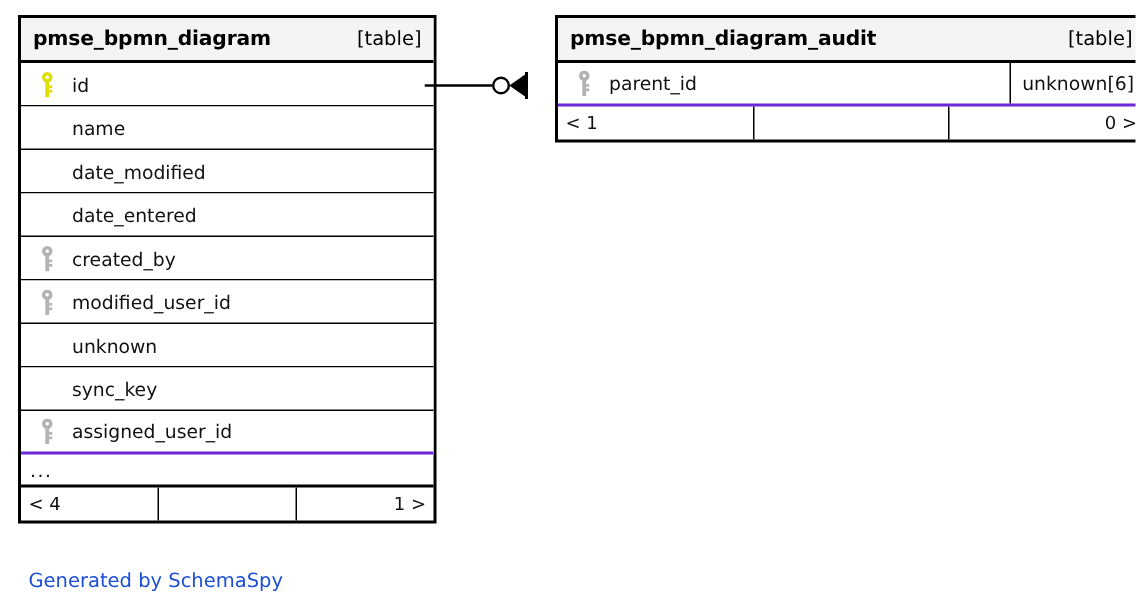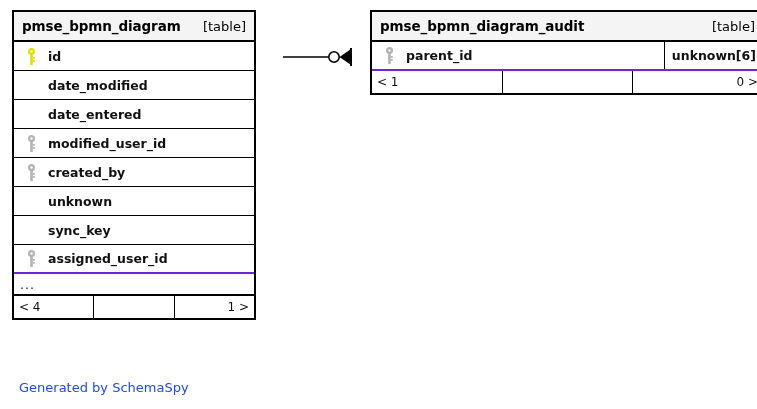--- a/index.html
+++ b/index.html
@@ -45,21 +45,20 @@
   }
 
   
   .erd-row {
     display: flex;
     align-items: center;
     height: 29px;
     box-sizing: border-box;
     border-bottom: 1.5px solid #000000;
     background: #ffffff;
-    font-weight: bold;
   }
   .erd-row.last-col {
     border-bottom: 2px solid #6d28d9;
   }
   .erd-keycell {
     width: 34px;
     min-width: 34px;
     display: flex;
     align-items: center;
     justify-content: center;
@@ -123,40 +122,44 @@
   
   .caption {
     position: absolute;
     font-size: 13px;
     color: #1d4ed8;
   }
 </style>
 </head>
 <body>
 
-<div class="erd-table" style="left:12px; top:10px; width:244px;">
+<div class="erd-table" style="left:12px; top:10px; width:279px;">
 
   <div class="erd-header">
     <span class="erd-title">pmse_bpmn_diagram</span>
     <span class="erd-kind">[table]</span>
   </div>
 
   <div class="erd-row">
     <span class="erd-keycell">
       <svg class="key-icon" width="9" height="17" viewBox="0 0 9 17">
         <circle cx="4.5" cy="3.5" r="3.5" fill="#dede00"></circle>
         <circle cx="4.5" cy="3.5" r="1.2" fill="#ffffff"></circle>
         <rect x="3.2" y="5" width="2.6" height="12" fill="#dede00"></rect>
         <rect x="5.8" y="9" width="2" height="1.8" fill="#dede00"></rect>
         <rect x="5.8" y="12" width="2" height="1.8" fill="#dede00"></rect>
       </svg>
     </span>
     <span class="erd-colname">id</span>
   </div>
 
+  <div class="erd-row">
+    <span class="erd-keycell"></span>
+    <span class="erd-colname">name</span>
+  </div>
 
   <div class="erd-row">
     <span class="erd-keycell"></span>
     <span class="erd-colname">date_modified</span>
   </div>
 
   <div class="erd-row">
     <span class="erd-keycell"></span>
     <span class="erd-colname">date_entered</span>
   </div>
@@ -164,34 +167,34 @@
   <div class="erd-row">
     <span class="erd-keycell">
       <svg class="key-icon" width="9" height="17" viewBox="0 0 9 17">
         <circle cx="4.5" cy="3.5" r="3.5" fill="#b3b3b3"></circle>
         <circle cx="4.5" cy="3.5" r="1.2" fill="#ffffff"></circle>
         <rect x="3.2" y="5" width="2.6" height="12" fill="#b3b3b3"></rect>
         <rect x="5.8" y="9" width="2" height="1.8" fill="#b3b3b3"></rect>
         <rect x="5.8" y="12" width="2" height="1.8" fill="#b3b3b3"></rect>
       </svg>
     </span>
+    <span class="erd-colname">created_by</span>
+  </div>
+
+  <div class="erd-row">
+    <span class="erd-keycell">
+      <svg class="key-icon" width="9" height="17" viewBox="0 0 9 17">
+        <circle cx="4.5" cy="3.5" r="3.5" fill="#b3b3b3"></circle>
+        <circle cx="4.5" cy="3.5" r="1.2" fill="#ffffff"></circle>
+        <rect x="3.2" y="5" width="2.6" height="12" fill="#b3b3b3"></rect>
+        <rect x="5.8" y="9" width="2" height="1.8" fill="#b3b3b3"></rect>
+        <rect x="5.8" y="12" width="2" height="1.8" fill="#b3b3b3"></rect>
+      </svg>
+    </span>
     <span class="erd-colname">modified_user_id</span>
-  </div>
-
-  <div class="erd-row">
-    <span class="erd-keycell">
-      <svg class="key-icon" width="9" height="17" viewBox="0 0 9 17">
-        <circle cx="4.5" cy="3.5" r="3.5" fill="#b3b3b3"></circle>
-        <circle cx="4.5" cy="3.5" r="1.2" fill="#ffffff"></circle>
-        <rect x="3.2" y="5" width="2.6" height="12" fill="#b3b3b3"></rect>
-        <rect x="5.8" y="9" width="2" height="1.8" fill="#b3b3b3"></rect>
-        <rect x="5.8" y="12" width="2" height="1.8" fill="#b3b3b3"></rect>
-      </svg>
-    </span>
-    <span class="erd-colname">created_by</span>
   </div>
 
   <div class="erd-row">
     <span class="erd-keycell"></span>
     <span class="erd-colname">unknown</span>
   </div>
 
   <div class="erd-row">
     <span class="erd-keycell"></span>
     <span class="erd-colname">sync_key</span>

